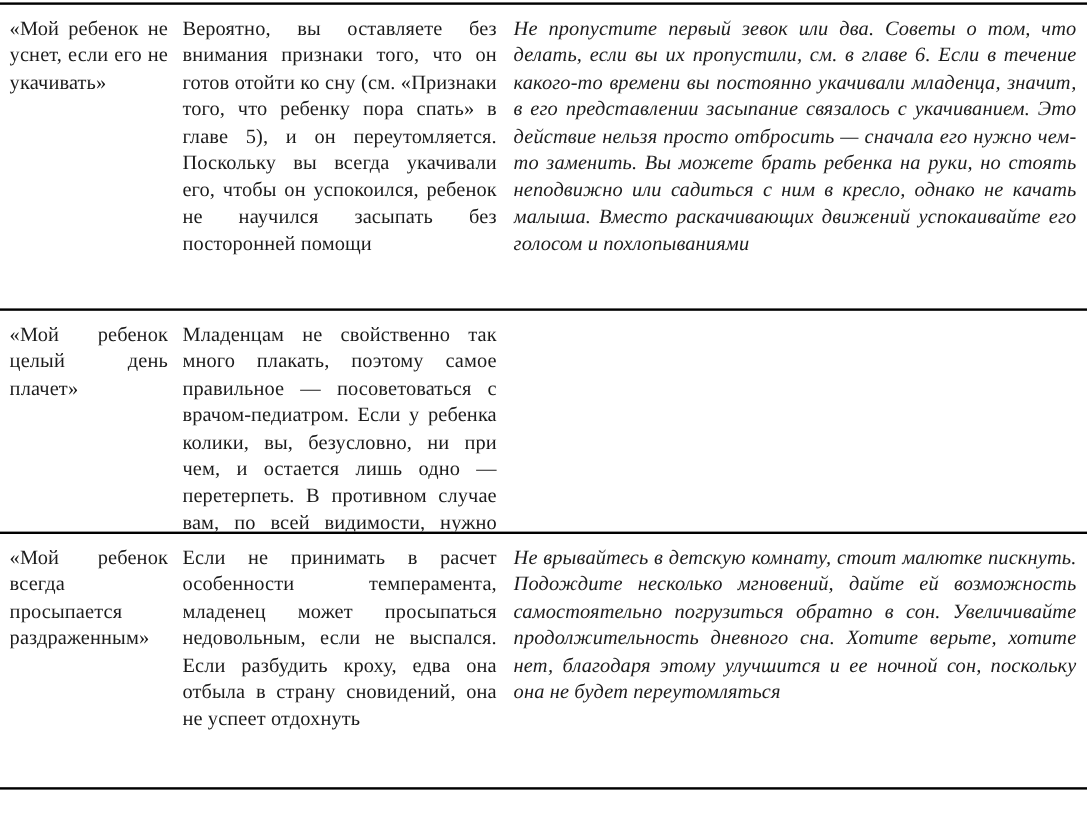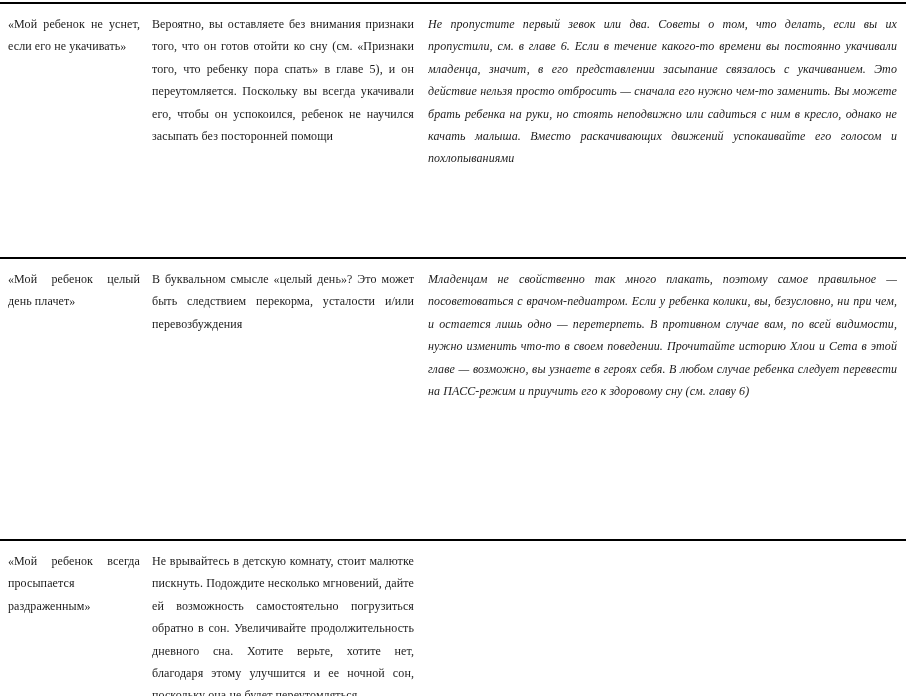--- a/index.html
+++ b/index.html
@@ -28,24 +28,24 @@
     width:906px;
   }
   .trow{
     display:grid;
     grid-template-columns:132px 262px 471px;
     column-gap:12px;
     padding:9px 0 0 8px;
   }
   .trow .cell:nth-child(3){margin-left:2px;font-style:italic;}
   .trow-1{height:253px;}
-  .trow-2{height:280px;}
-  .trow-3{height:245px;}
+  .trow-2{height:184px;}
+  .trow-3{height:211px;}
   .cell{
-    font-size:12px;
+    font-size:17px;
     line-height:22.4px;
     text-align:justify;
     letter-spacing:0.1px;
     overflow:hidden;
   }
 </style>
 </head>
 <body>
 
 <div class="page">
@@ -55,26 +55,26 @@
   <div class="trow trow-1">
     <div class="cell">«Мой ребенок не уснет, если его не укачивать»</div>
     <div class="cell">Вероятно, вы оставляете без внимания признаки того, что он готов отойти ко сну (см. «Признаки того, что ребенку пора спать» в главе 5), и он переутомляется. Поскольку вы всегда укачивали его, чтобы он успокоился, ребенок не научился засыпать без посторонней помощи</div>
     <div class="cell">Не пропустите первый зевок или два. Советы о том, что делать, если вы их пропустили, см. в главе 6. Если в течение какого-то времени вы постоянно укачивали младенца, значит, в его представлении засыпание связалось с укачиванием. Это действие нельзя просто отбросить — сначала его нужно чем-то заменить. Вы можете брать ребенка на руки, но стоять неподвижно или садиться с ним в кресло, однако не качать малыша. Вместо раскачивающих движений успокаивайте его голосом и похлопываниями</div>
   </div>
 
   <div class="rule"></div>
 
   <div class="trow trow-2">
     <div class="cell">«Мой ребенок целый день плачет»</div>
-    <div class="cell">В буквальном смысле «целый день»? Это может быть следствием перекорма, усталости и/или перевозбуждения</div>
     <div class="cell">Младенцам не свойственно так много плакать, поэтому самое правильное — посоветоваться с врачом-педиатром. Если у ребенка колики, вы, безусловно, ни при чем, и остается лишь одно — перетерпеть. В противном случае вам, по всей видимости, нужно изменить что-то в своем поведении. Прочитайте историю Хлои и Сета в этой главе — возможно, вы узнаете в героях себя. В любом случае ребенка следует перевести на ПАСС-режим и приучить его к здоровому сну (см. главу 6)</div>
   </div>
 
   <div class="rule"></div>
 
   <div class="trow trow-3">
     <div class="cell">«Мой ребенок всегда просыпается раздраженным»</div>
+    <div class="cell">Если не принимать в расчет особенности темперамента, младенец может просыпаться недовольным, если не выспался. Если разбудить кроху, едва она отбыла в страну сновидений, она не успеет отдохнуть</div>
     <div class="cell">Не врывайтесь в детскую комнату, стоит малютке пискнуть. Подождите несколько мгновений, дайте ей возможность самостоятельно погрузиться обратно в сон. Увеличивайте продолжительность дневного сна. Хотите верьте, хотите нет, благодаря этому улучшится и ее ночной сон, поскольку она не будет переутомляться</div>
   </div>
 
   <div class="rule"></div>
 
 </div>
 
 </body></html>

